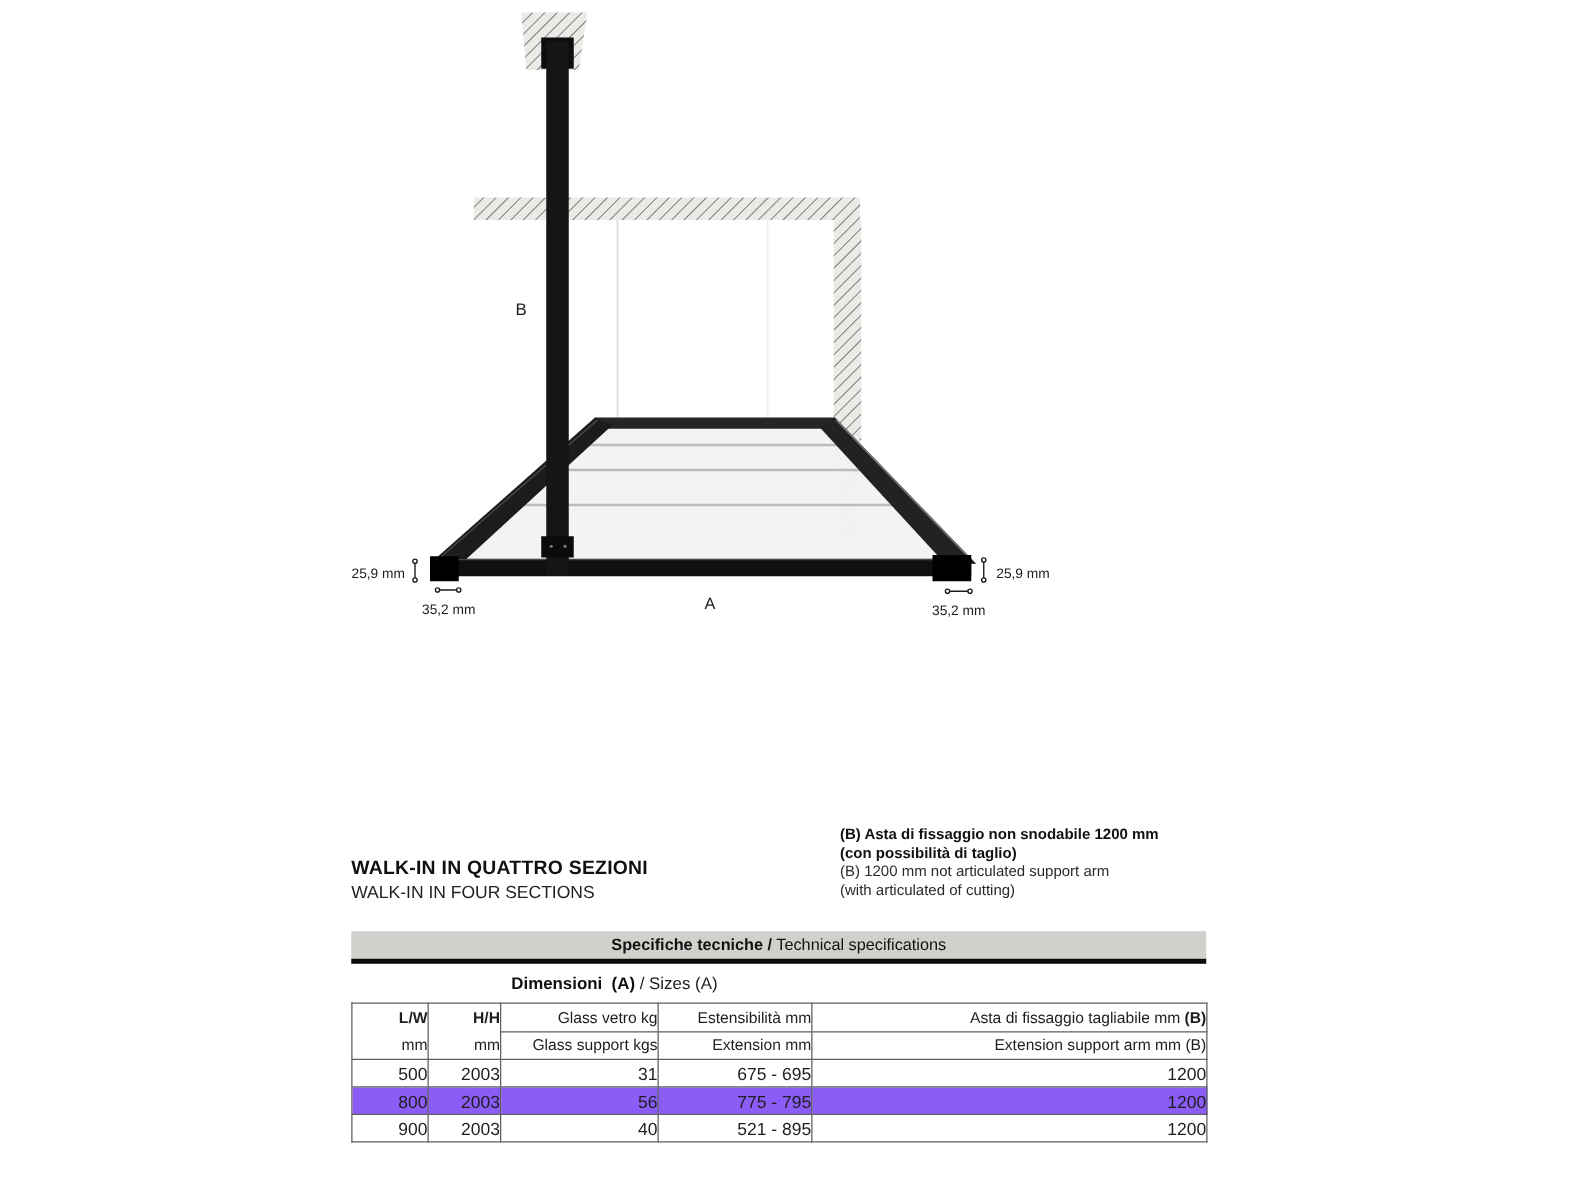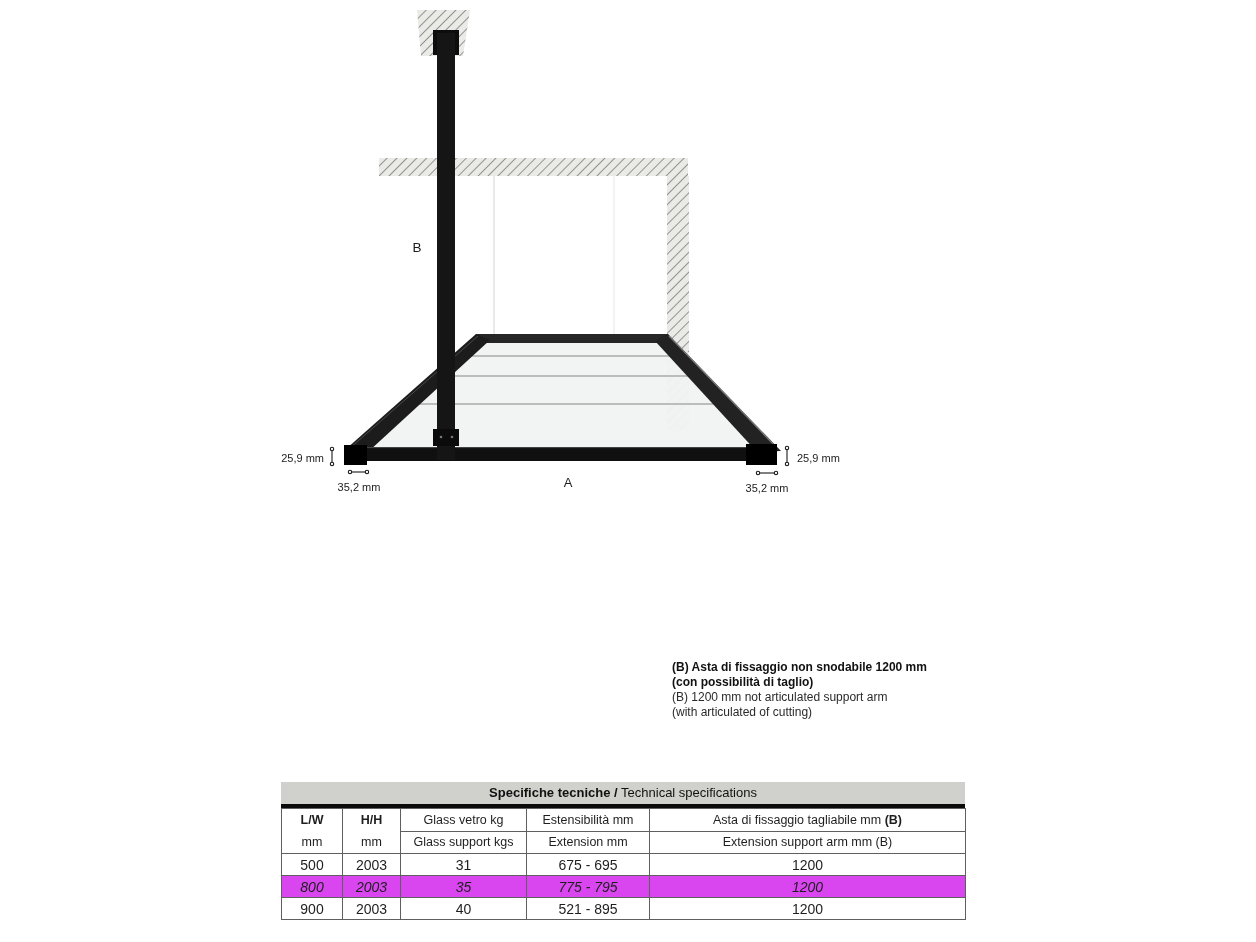--- a/index.html
+++ b/index.html
@@ -14,41 +14,41 @@
   .title-block { position:absolute; left:281px; top:685px; }
   .title-it { font-size:15.5px; font-weight:bold; letter-spacing:.2px; line-height:19px; color:#111; }
   .title-en { font-size:14px; font-weight:normal; line-height:18px; color:#222; }
 
   
   .note-b { position:absolute; left:672px; top:660px; width:310px; }
   .note-b div { font-size:12px; line-height:15px; color:#2a2a2a; }
   .note-b .bold { font-weight:bold; color:#111; }
 
   
-  .spec { position:absolute; left:281px; top:782px; width:684px; }
+  .spec { position:absolute; left:281px; top:745px; width:684px; }
   .spec-bar {
     height:22px; line-height:22px; background:#d0d0cc; text-align:center;
     font-size:13px; white-space:pre; color:#111;
   }
   .spec-bar .b { font-weight:bold; }
   .spec-rule { height:4px; background:#0a0a0a; }
   .spec-dims { height:31px; line-height:31px; padding-left:128px; font-size:13.5px; white-space:pre; }
   .spec-dims .b { font-weight:bold; color:#111; }
 
   table.grid { border-collapse:collapse; width:684px; table-layout:fixed; }
   table.grid th, table.grid td {
-    border:1px solid #5f5f5f; text-align:center; vertical-align:middle;
+    border:1px solid #5f5f5f; text-align:right; vertical-align:middle;
     padding:0; font-weight:normal; color:#1e1e1e;
   }
   table.grid th { font-size:12.5px; height:21px; }
   table.grid th .h-it { font-weight:bold; height:22px; line-height:22px; }
   table.grid th .h-en { font-weight:normal; height:22px; line-height:22px; }
   table.grid th .bsuf { font-weight:bold; }
   table.grid td { font-size:14px; height:22px; }
-  tr.shaded td { background:#d946ef;font-style:italic; }
+  tr.shaded td { background:#8b5cf6; }
 </style>
 </head>
 <body>
 
 <div class="page">
 
   <svg style="position:absolute;left:0;top:0;" width="1256" height="530" viewBox="0 0 1256 530">
     <defs>
       <pattern id="hatch" patternUnits="userSpaceOnUse" width="7" height="7" patternTransform="rotate(45)">
         <rect width="7" height="7" fill="#eaeae7"></rect>
@@ -101,31 +101,36 @@
     </g>
 
     <text x="324" y="462" font-size="11" text-anchor="end">25,9 mm</text>
     <text x="359" y="491" font-size="11" text-anchor="middle">35,2 mm</text>
     <text x="797" y="462" font-size="11" text-anchor="start">25,9 mm</text>
     <text x="767" y="492" font-size="11" text-anchor="middle">35,2 mm</text>
     <text x="568" y="487" font-size="13" text-anchor="middle">A</text>
     <text x="417" y="252" font-size="13.5" text-anchor="middle">B</text>
   </svg>
 
+  <div class="title-block">
+    <div class="title-it">WALK-IN IN QUATTRO SEZIONI</div>
+    <div class="title-en">WALK-IN IN FOUR SECTIONS</div>
+  </div>
 
   <div class="note-b">
     <div class="bold">(B) Asta di fissaggio non snodabile 1200 mm</div>
     <div class="bold">(con possibilità di taglio)</div>
     <div>(B) 1200 mm not articulated support arm</div>
     <div>(with articulated of cutting)</div>
   </div>
 
   <div class="spec">
     <div class="spec-bar"><span class="b">Specifiche tecniche /</span><span> Technical specifications</span></div>
     <div class="spec-rule"></div>
+    <div class="spec-dims"><span class="b">Dimensioni  (A) </span><span>/ Sizes (A)</span></div>
 
     <table class="grid">
       <colgroup>
         <col style="width:61px">
           <col style="width:58px">
           <col style="width:126px">
           <col style="width:123px">
           <col style="width:316px">
       </colgroup>
       <tbody>
@@ -150,21 +155,21 @@
       <tr>
         <td>500</td>
         <td>2003</td>
         <td>31</td>
         <td>675 - 695</td>
         <td>1200</td>
       </tr>
       <tr class="shaded">
         <td>800</td>
         <td>2003</td>
-        <td>35</td>
+        <td>56</td>
         <td>775 - 795</td>
         <td>1200</td>
       </tr>
       <tr>
         <td>900</td>
         <td>2003</td>
         <td>40</td>
         <td>521 - 895</td>
         <td>1200</td>
       </tr>

